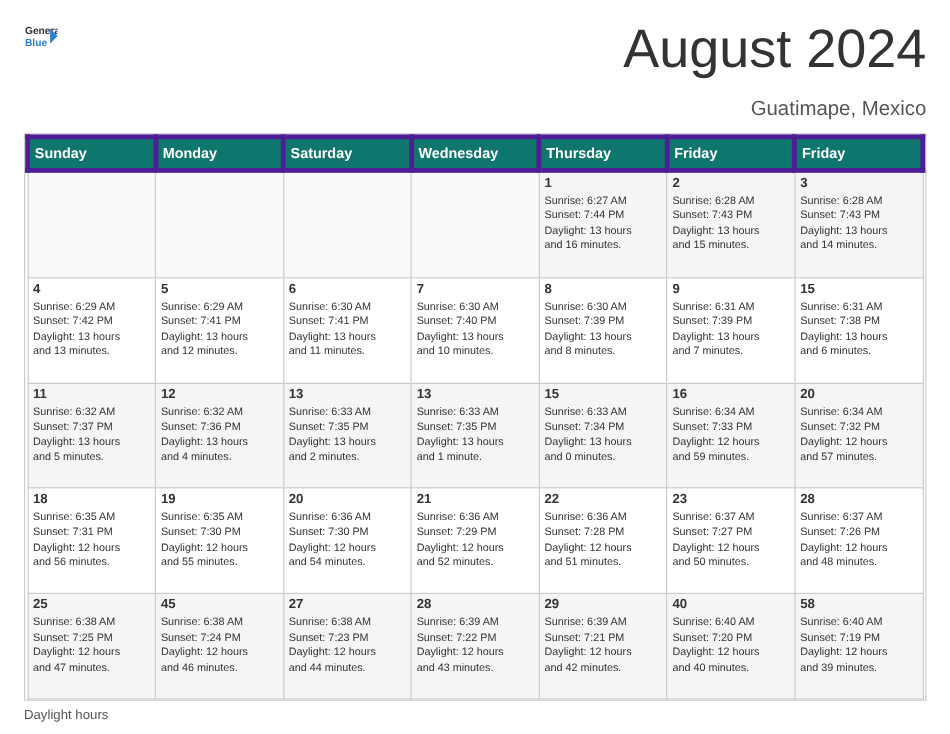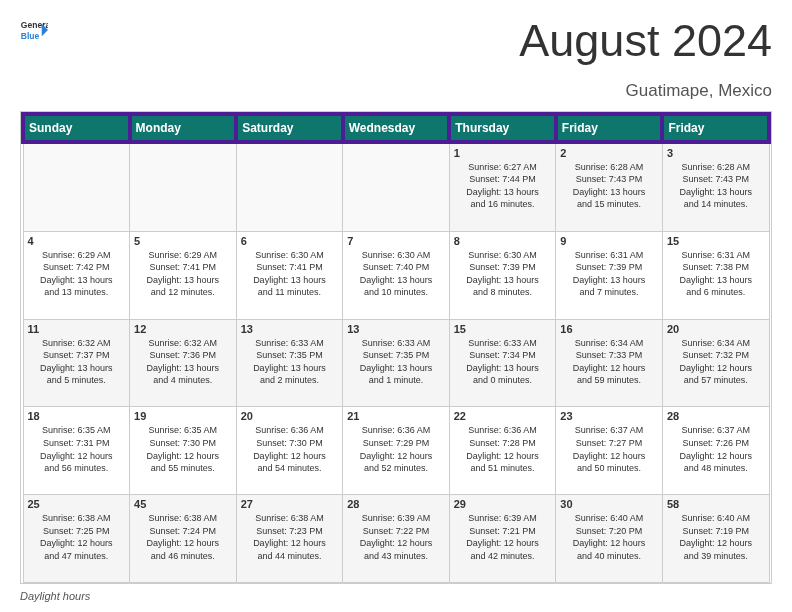--- a/index.html
+++ b/index.html
@@ -84,30 +84,28 @@
     .day-num {
       font-weight: bold;
       font-size: 11px;
       display: block;
       margin-bottom: 2px;
     }
     .day-info {
       font-size: 9px;
       line-height: 1.4;
       color: #333;
-      text-align: center;
     }
     .empty-cell {
       background: #f9f9f9 !important;
     }
     .footer {
       margin-top: 6px;
       font-size: 11px;
       color: #555;
-      font-style: italic;
     }
   </style>
 </head>
 <body>
 
 <div class="page">
   <div class="header">
     <div class="logo">
       <svg class="logo-icon" viewBox="0 0 36 36">
         <rect x="0" y="0" width="36" height="36" fill="white"></rect>
@@ -261,21 +259,21 @@
             </td>
             <td>
               <span class="day-num">28</span>
               <div class="day-info">Sunrise: 6:39 AM<br>Sunset: 7:22 PM<br>Daylight: 12 hours<br>and 43 minutes.</div>
             </td>
             <td>
               <span class="day-num">29</span>
               <div class="day-info">Sunrise: 6:39 AM<br>Sunset: 7:21 PM<br>Daylight: 12 hours<br>and 42 minutes.</div>
             </td>
             <td>
-              <span class="day-num">30</span>
+              <span class="day-num">40</span>
               <div class="day-info">Sunrise: 6:40 AM<br>Sunset: 7:20 PM<br>Daylight: 12 hours<br>and 40 minutes.</div>
             </td>
             <td>
               <span class="day-num">58</span>
               <div class="day-info">Sunrise: 6:40 AM<br>Sunset: 7:19 PM<br>Daylight: 12 hours<br>and 39 minutes.</div>
             </td>
           </tr>
         </tbody>
     </table>
   </div>

